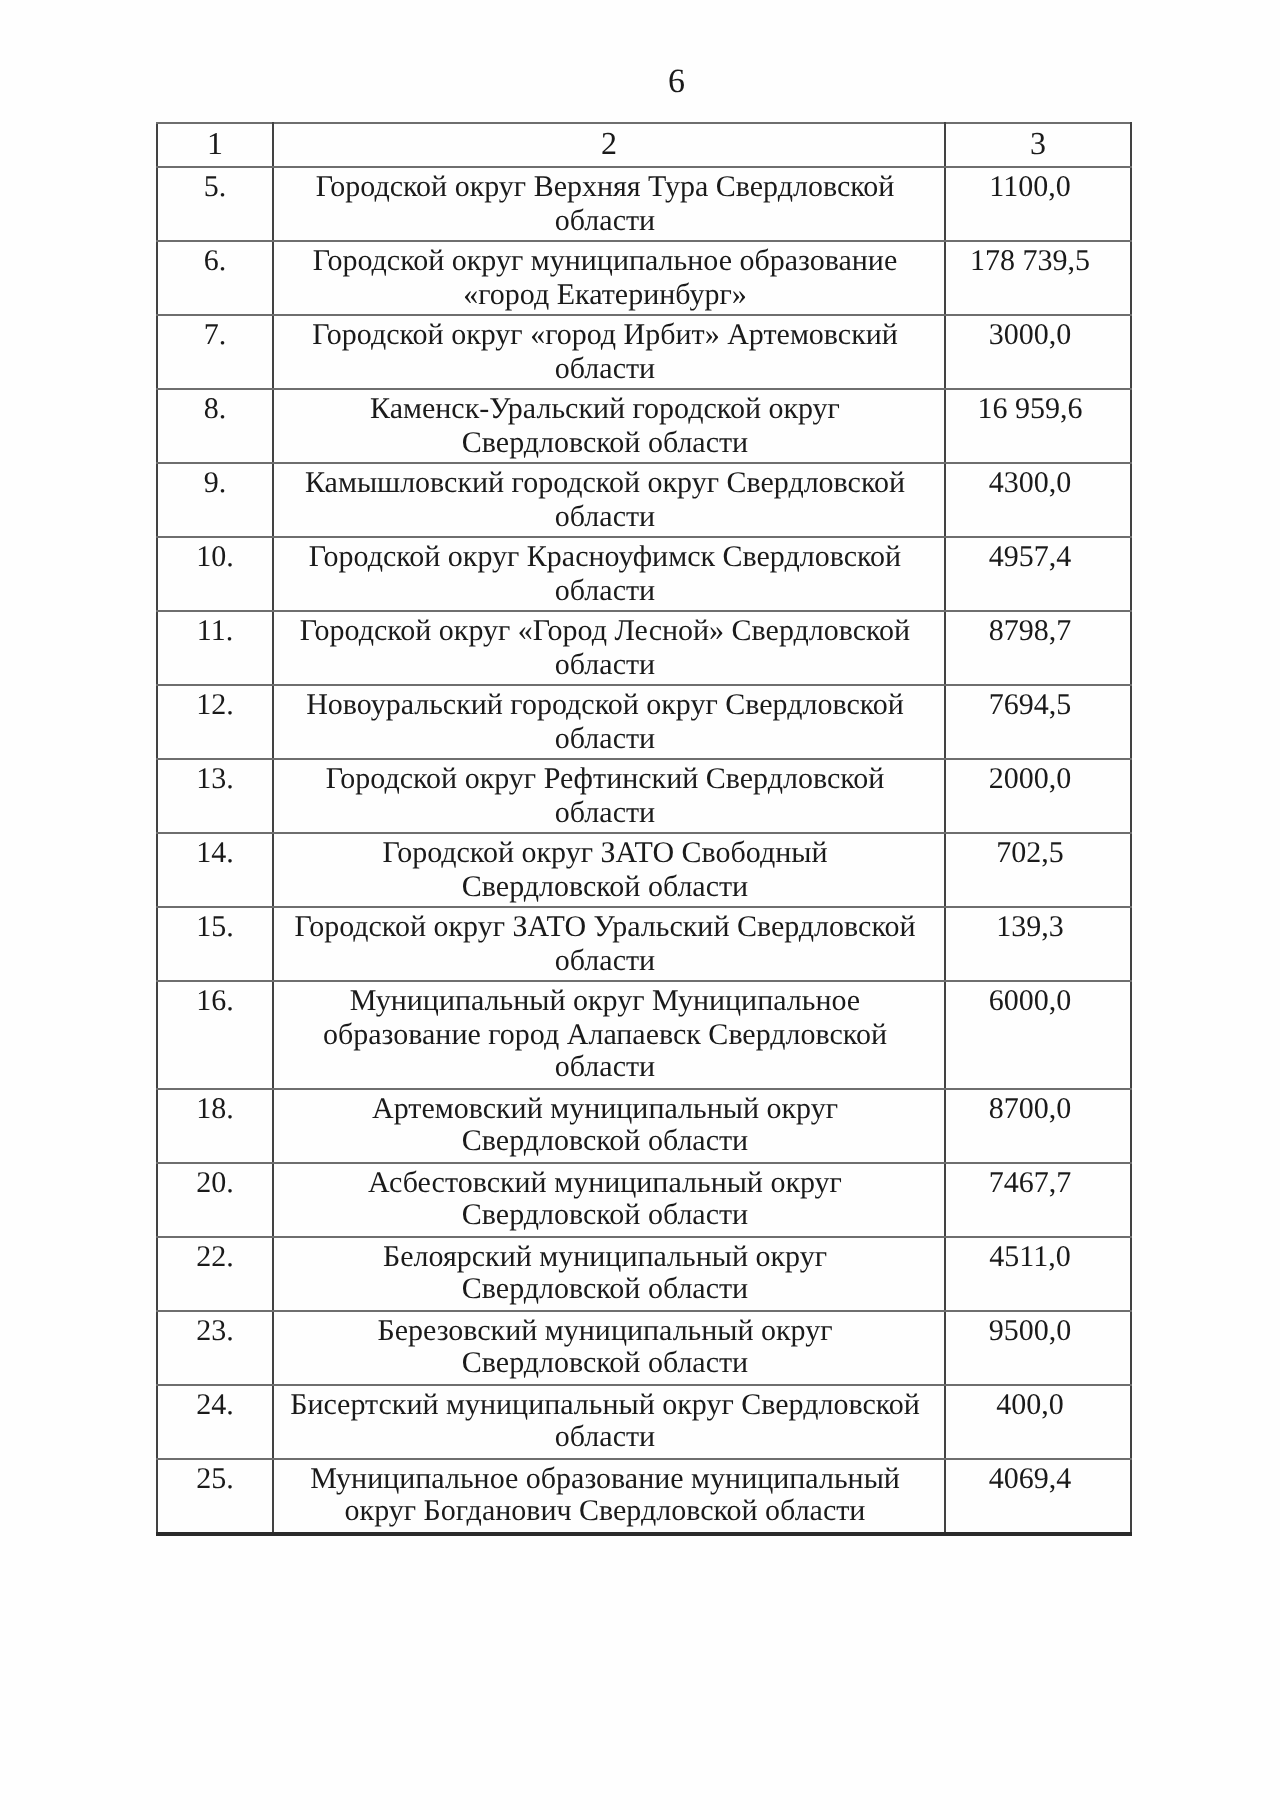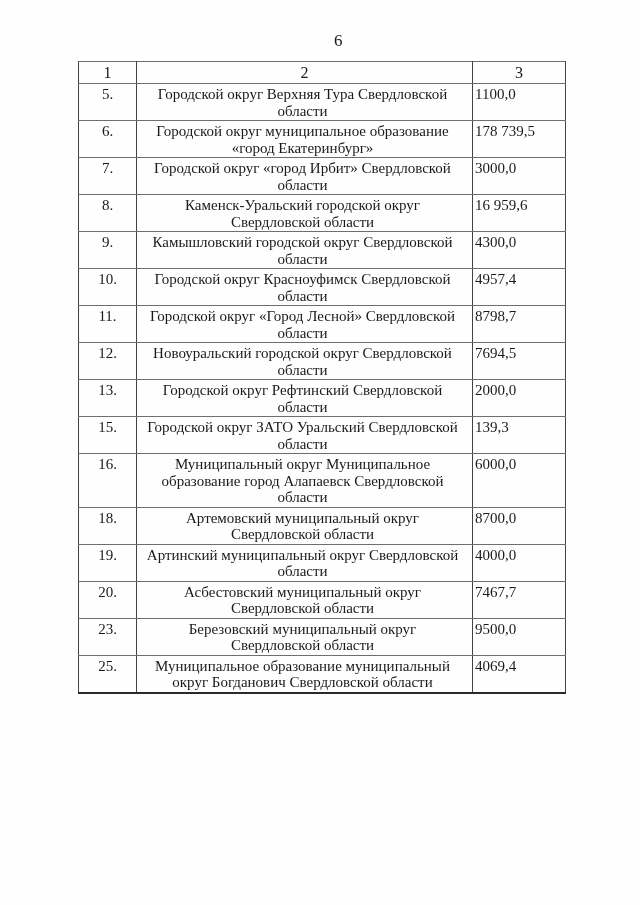--- a/index.html
+++ b/index.html
@@ -54,21 +54,21 @@
   }
   td.cell-num {
     text-align: center;
     padding: 2px 2px 1px 2px;
   }
   td.cell-name {
     text-align: center;
     padding: 2px 12px 1px 8px;
   }
   td.cell-val {
-    text-align: left;
+    text-align: center;
     padding: 2px 10px 1px 2px;
   }
 </style>
 </head>
 <body>
 
 <div class="page">
   <div class="page-number">6</div>
 
   <table class="doc-table">
@@ -90,21 +90,21 @@
     <td class="cell-name">Городской округ Верхняя Тура Свердловской области</td>
     <td class="cell-val">1100,0</td>
   </tr>
         <tr>
     <td class="cell-num">6.</td>
     <td class="cell-name">Городской округ муниципальное образование «город Екатеринбург»</td>
     <td class="cell-val">178 739,5</td>
   </tr>
         <tr>
     <td class="cell-num">7.</td>
-    <td class="cell-name">Городской округ «город Ирбит» Свердловской области</td>
+    <td class="cell-name">Городской округ «город Ирбит» Артемовский области</td>
     <td class="cell-val">3000,0</td>
   </tr>
         <tr>
     <td class="cell-num">8.</td>
     <td class="cell-name">Каменск-Уральский городской округ Свердловской области</td>
     <td class="cell-val">16 959,6</td>
   </tr>
         <tr>
     <td class="cell-num">9.</td>
     <td class="cell-name">Камышловский городской округ Свердловской области</td>
@@ -124,48 +124,58 @@
     <td class="cell-num">12.</td>
     <td class="cell-name">Новоуральский городской округ Свердловской области</td>
     <td class="cell-val">7694,5</td>
   </tr>
         <tr>
     <td class="cell-num">13.</td>
     <td class="cell-name">Городской округ Рефтинский Свердловской области</td>
     <td class="cell-val">2000,0</td>
   </tr>
         <tr>
+    <td class="cell-num">14.</td>
+    <td class="cell-name">Городской округ ЗАТО Свободный Свердловской области</td>
+    <td class="cell-val">702,5</td>
+  </tr>
+        <tr>
     <td class="cell-num">15.</td>
     <td class="cell-name">Городской округ ЗАТО Уральский Свердловской области</td>
     <td class="cell-val">139,3</td>
   </tr>
         <tr>
     <td class="cell-num">16.</td>
     <td class="cell-name">Муниципальный округ Муниципальное образование город Алапаевск Свердловской области</td>
     <td class="cell-val">6000,0</td>
   </tr>
         <tr>
     <td class="cell-num">18.</td>
     <td class="cell-name">Артемовский муниципальный округ Свердловской области</td>
     <td class="cell-val">8700,0</td>
   </tr>
         <tr>
-    <td class="cell-num">19.</td>
-    <td class="cell-name">Артинский муниципальный округ Свердловской области</td>
-    <td class="cell-val">4000,0</td>
-  </tr>
-        <tr>
     <td class="cell-num">20.</td>
     <td class="cell-name">Асбестовский муниципальный округ Свердловской области</td>
     <td class="cell-val">7467,7</td>
   </tr>
         <tr>
+    <td class="cell-num">22.</td>
+    <td class="cell-name">Белоярский муниципальный округ Свердловской области</td>
+    <td class="cell-val">4511,0</td>
+  </tr>
+        <tr>
     <td class="cell-num">23.</td>
     <td class="cell-name">Березовский муниципальный округ Свердловской области</td>
     <td class="cell-val">9500,0</td>
+  </tr>
+        <tr>
+    <td class="cell-num">24.</td>
+    <td class="cell-name">Бисертский муниципальный округ Свердловской области</td>
+    <td class="cell-val">400,0</td>
   </tr>
         <tr>
     <td class="cell-num">25.</td>
     <td class="cell-name">Муниципальное образование муниципальный округ Богданович Свердловской области</td>
     <td class="cell-val">4069,4</td>
   </tr>
       </tbody>
   </table>
 </div>
 

